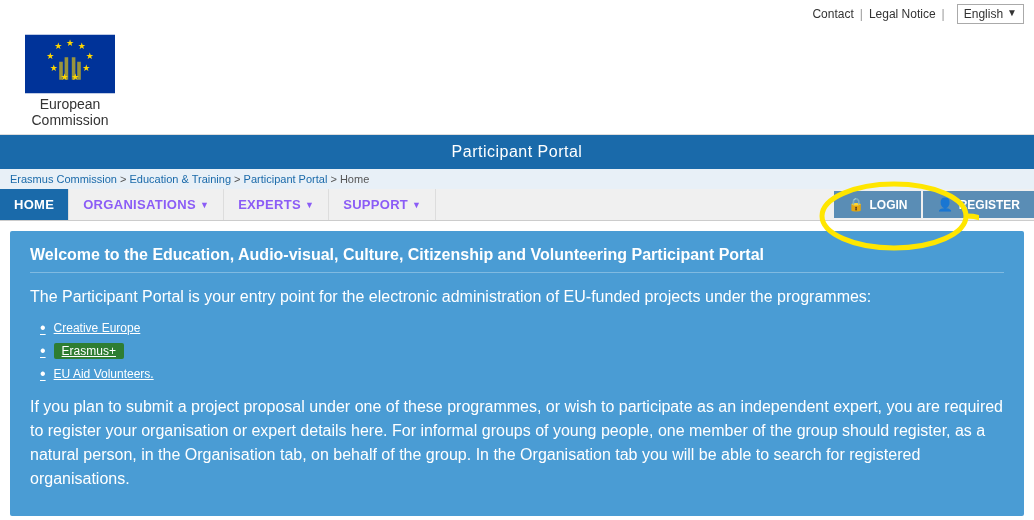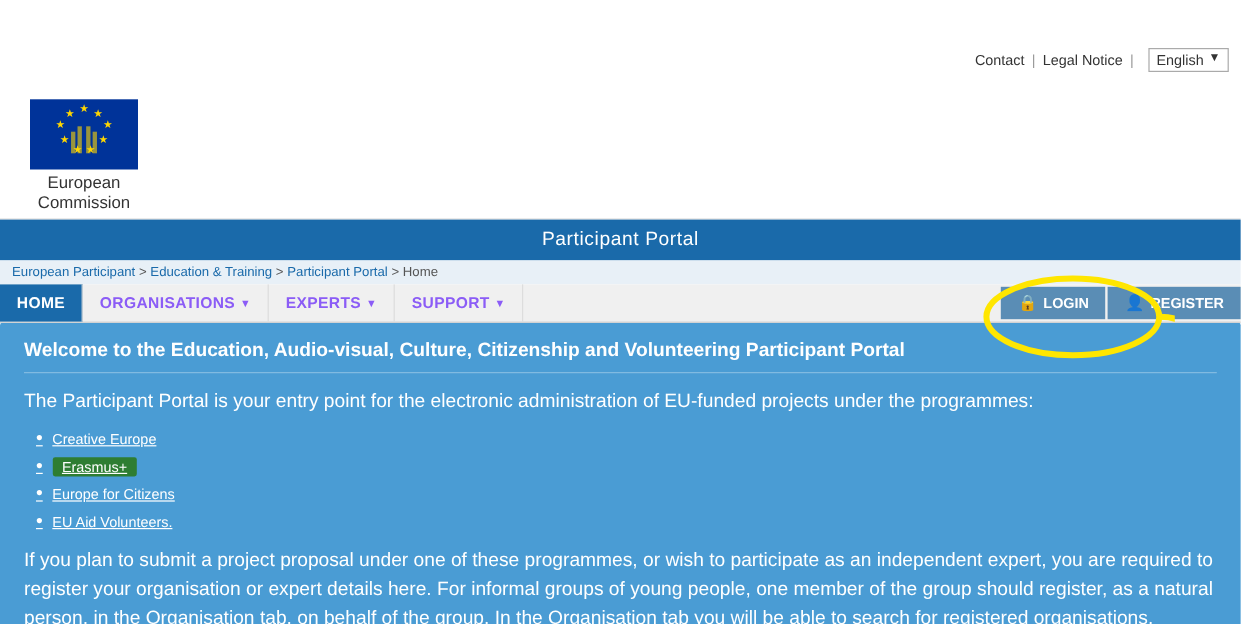--- a/index.html
+++ b/index.html
@@ -3,25 +3,24 @@
   <meta charset="utf-8">
   <style>
     * { margin: 0; padding: 0; box-sizing: border-box; }
     body { font-family: Arial, sans-serif; font-size: 13px; background: #fff; width: 1034px; }
 
     
     .top-bar {
       display: flex;
       justify-content: flex-end;
       align-items: center;
-      padding: 16px 10px;
+      padding: 4px 10px;
       font-size: 12px;
       color: #333;
       background: #fff;
-      margin-top: 24px;
     }
     .top-bar a { color: #333; text-decoration: none; }
     .top-bar .separator { margin: 0 6px; color: #999; }
     .lang-select {
       display: inline-flex;
       align-items: flex-start;
       border: 1px solid #aaa;
       padding: 2px 6px;
       font-size: 12px;
       background: #fff;
@@ -128,20 +127,21 @@
     }
     .btn-login .icon, .btn-register .icon { margin-right: 5px; font-size: 13px; }
 
     
     .main-content {
       padding: 0;
     }
     .welcome-box {
       background: #4a9cd4;
       color: #fff;
+      margin: 10px;
       padding: 15px 20px;
       border-radius: 2px;
     }
     .welcome-box h2 {
       font-size: 16px;
       font-weight: bold;
       margin-bottom: 12px;
       border-bottom: 1px solid rgba(255,255,255,0.3);
       padding-bottom: 8px;
     }
@@ -232,21 +232,21 @@
     <div class="commission-label">
       <span>European</span><br>
       <span>Commission</span>
     </div>
   </div>
 </div>
 
 <div class="portal-bar">Participant Portal</div>
 
 <div class="breadcrumb">
-  <a href="#">European Participant</a>
+  <a href="#">Erasmus Commission</a>
   <span> &gt;</span>
   <a href="#">Education &amp; Training</a>
   <span> &gt; </span>
   <a href="#">Participant Portal</a>
   <span> &gt; </span>
   <span>Home</span>
 </div>
 
 <div class="navbar" style="position:relative;">
   <div class="nav-item active">HOME</div>
@@ -289,23 +289,20 @@
     <h2>Welcome to the Education, Audio-visual, Culture, Citizenship and Volunteering Participant Portal</h2>
     <p>The Participant Portal is your entry point for the electronic administration of EU-funded projects under the programmes:</p>
     <ul>
       <li>
         <span>Creative Europe</span>
       </li>
       <li>
         <span class="erasmus-badge">Erasmus+</span>
       </li>
       <li>
-        <span>Europe for Citizens</span>
-      </li>
-      <li>
         <span>EU Aid Volunteers.</span>
       </li>
     </ul>
     <p>If you plan to submit a project proposal under one of these programmes, or wish to participate as an independent expert, you are required to register your organisation or expert details here. For informal groups of young people, one member of the group should register, as a natural person, in the Organisation tab, on behalf of the group. In the Organisation tab you will be able to search for registered organisations.</p>
   </div>
 
   <div class="accordion-item">
     <div class="accordion-header">Are you a new user?</div>
   </div>
 

